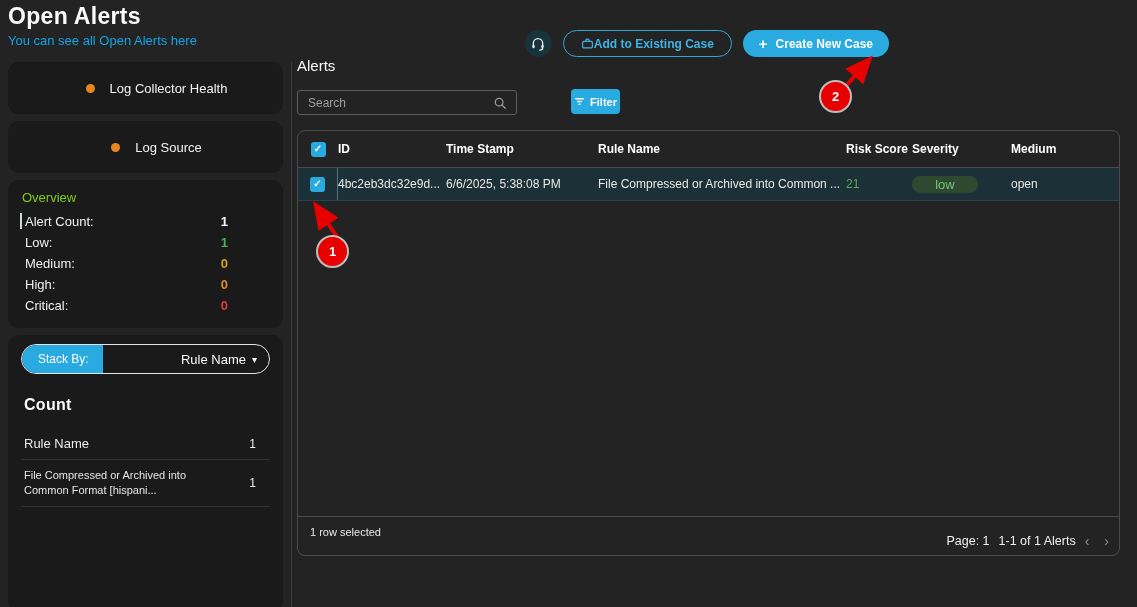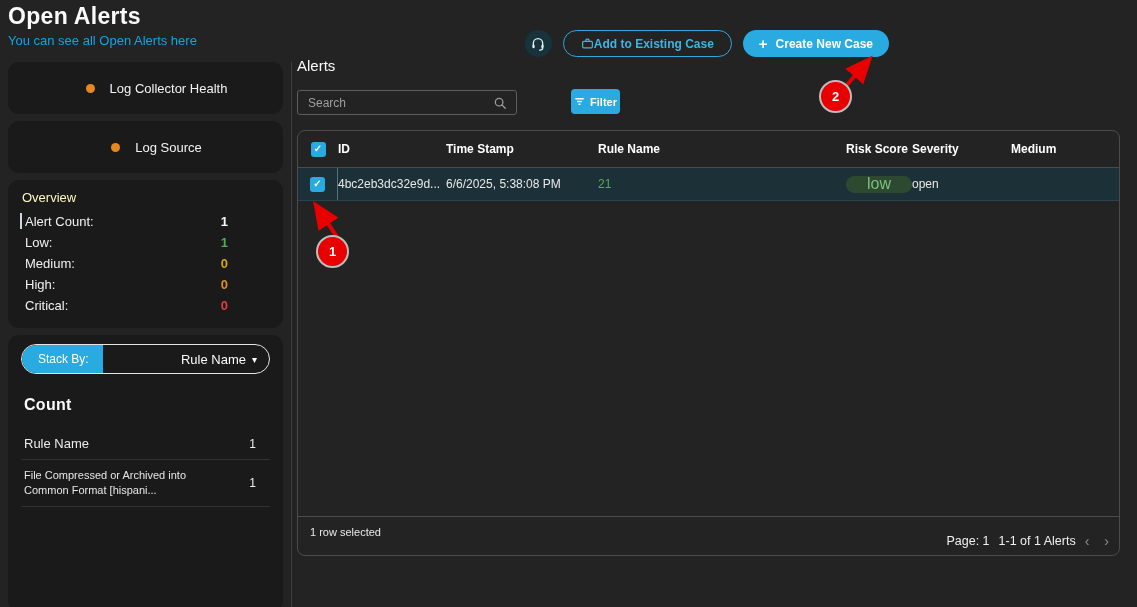--- a/index.html
+++ b/index.html
@@ -17,21 +17,21 @@
 
   
   .v-divider { position:absolute; left:291px; top:62px; bottom:0; width:1px; background:#3c3c3c; }
   .sidebar { position:absolute; left:8px; top:62px; width:275px; }
   .side-card { background:#1a1a1a; border-radius:11px; margin-bottom:7px; }
   .toggle-card { height:52px; display:flex; align-items:center; padding-left:22px; gap:15px; cursor:pointer;justify-content:center; }
   .dot { width:9px; height:9px; border-radius:50%; background:#e8871e; flex:0 0 auto; }
   .toggle-card .lbl { font-size:13px; color:#f2f2f2; }
 
   .overview-card { padding:10px 14px 12px 14px; }
-  .overview-title { font-size:13px; color:#fef9c3; margin-bottom:6px; }
+  .overview-title { font-size:13px; color:#84cc16; margin-bottom:6px; }
   .ov-row { position:relative; display:flex; justify-content:space-between; align-items:center; padding:0 41px 0 3px; height:21px; font-size:13px; }
   .ov-row .v { font-weight:600; }
   .cursor-bar { position:absolute; left:-2px; top:2px; width:2px; height:16px; background:#cfd8dc; }
 
   .stack-card { padding:9px 13px 12px 13px; height:277px; }
   .stack-pill { display:flex; align-items:center; height:30px; border:1px solid #e4e4e4; border-radius:16px; overflow:hidden; background:#1a1a1a; cursor:pointer; }
   .stack-pill .chip { background:#29abe2; color:#fff; font-size:12px; height:100%; display:flex; align-items:center; padding:0 14px 0 16px; border-radius:16px 0 0 16px; }
   .stack-pill .val { flex:1; text-align:right; padding-right:15px; font-size:13px; color:#fafafa; }
   .stack-pill .caret { font-size:10px; color:#fafafa; padding-right:12px; margin-left:-9px; }
   .count-title { font-size:16px; font-weight:700; color:#fafafa; margin:22px 0 14px 3px; letter-spacing:.3px; }
@@ -48,21 +48,21 @@
   .filter-btn { position:absolute; left:543px; top:89px; height:25px; width:49px; background:#29abe2; border:none; border-radius:4px; color:#fff; font-size:11px; font-weight:700; display:flex; align-items:center; justify-content:center; gap:5px; cursor:pointer;margin-left:28px; }
 
   .table-wrap { position:absolute; left:297px; top:130px; width:823px; height:426px; border:1px solid #4b4b4b; border-radius:8px; }
   .tgrid { display:grid; grid-template-columns:40px 108px 152px 248px 66px 99px auto; align-items:center; }
   .thead { height:37px; border-bottom:1px solid #4b4b4b; font-size:12px; font-weight:700; color:#ffffff; }
   .trow { height:33px; background:#1c3137; border-bottom:1px solid #27434c; font-size:12px; color:#e8e8e8; cursor:pointer; }
   .cell-cb { display:flex; justify-content:center; align-items:center; height:100%; }
   .trow .cell-cb { border-right:1px solid #50747f; }
   .cb { width:15px; height:15px; background:#29abe2; border-radius:3px; display:flex; align-items:center; justify-content:center; color:#fff; font-size:10px; font-weight:700; cursor:pointer; line-height:1; }
   .risk { color:#5aa85c; }
-  .sev-badge { width:66px; height:17px; border-radius:9px; background:#2d4a31; color:#7cbf7c; font-size:16px; display:flex; align-items:center; justify-content:center; }
+  .sev-badge { width:66px; height:17px; border-radius:9px; background:#2d4a31; color:#7cbf7c; font-size:13px; display:flex; align-items:center; justify-content:center; }
   .tfooter { position:absolute; left:0; right:0; bottom:0; height:39px; border-top:1px solid #4b4b4b; }
   .sel-text { position:absolute; left:12px; top:9px; font-size:11px; color:#e8e8e8; }
   .pag { position:absolute; right:10px; bottom:6px; display:flex; align-items:center; gap:9px; font-size:12.5px; color:#f0f0f0; }
   .pag .nav { display:flex; gap:15px; color:#8f8f8f; font-size:14px; }
   .pag .nav span { cursor:pointer; }
 
   
   .overlay { position:absolute; left:0; top:0; pointer-events:none; z-index:10; }
   .ann-circle { position:absolute; z-index:11; width:33px; height:33px; border-radius:50%; background:#e80000; border:2px solid #bdbdbd; color:#fff; font-size:13px; font-weight:700; display:flex; align-items:center; justify-content:center; }
 </style>
@@ -195,20 +195,21 @@
     </div>
 
     <div class="tgrid trow">
       <div class="cell-cb">
           <span class="cb">
             <span>✓</span>
           </span>
         </div>
       <div>4bc2eb3dc32e9d...</div>
       <div>6/6/2025, 5:38:08 PM</div>
+      <div>File Compressed or Archived into Common ...</div>
       <div class="risk">21</div>
       <div>
           <span class="sev-badge">low</span>
         </div>
       <div>open</div>
     </div>
 
     <div class="tfooter">
       <div class="sel-text">1 row selected</div>
       <div class="pag">

